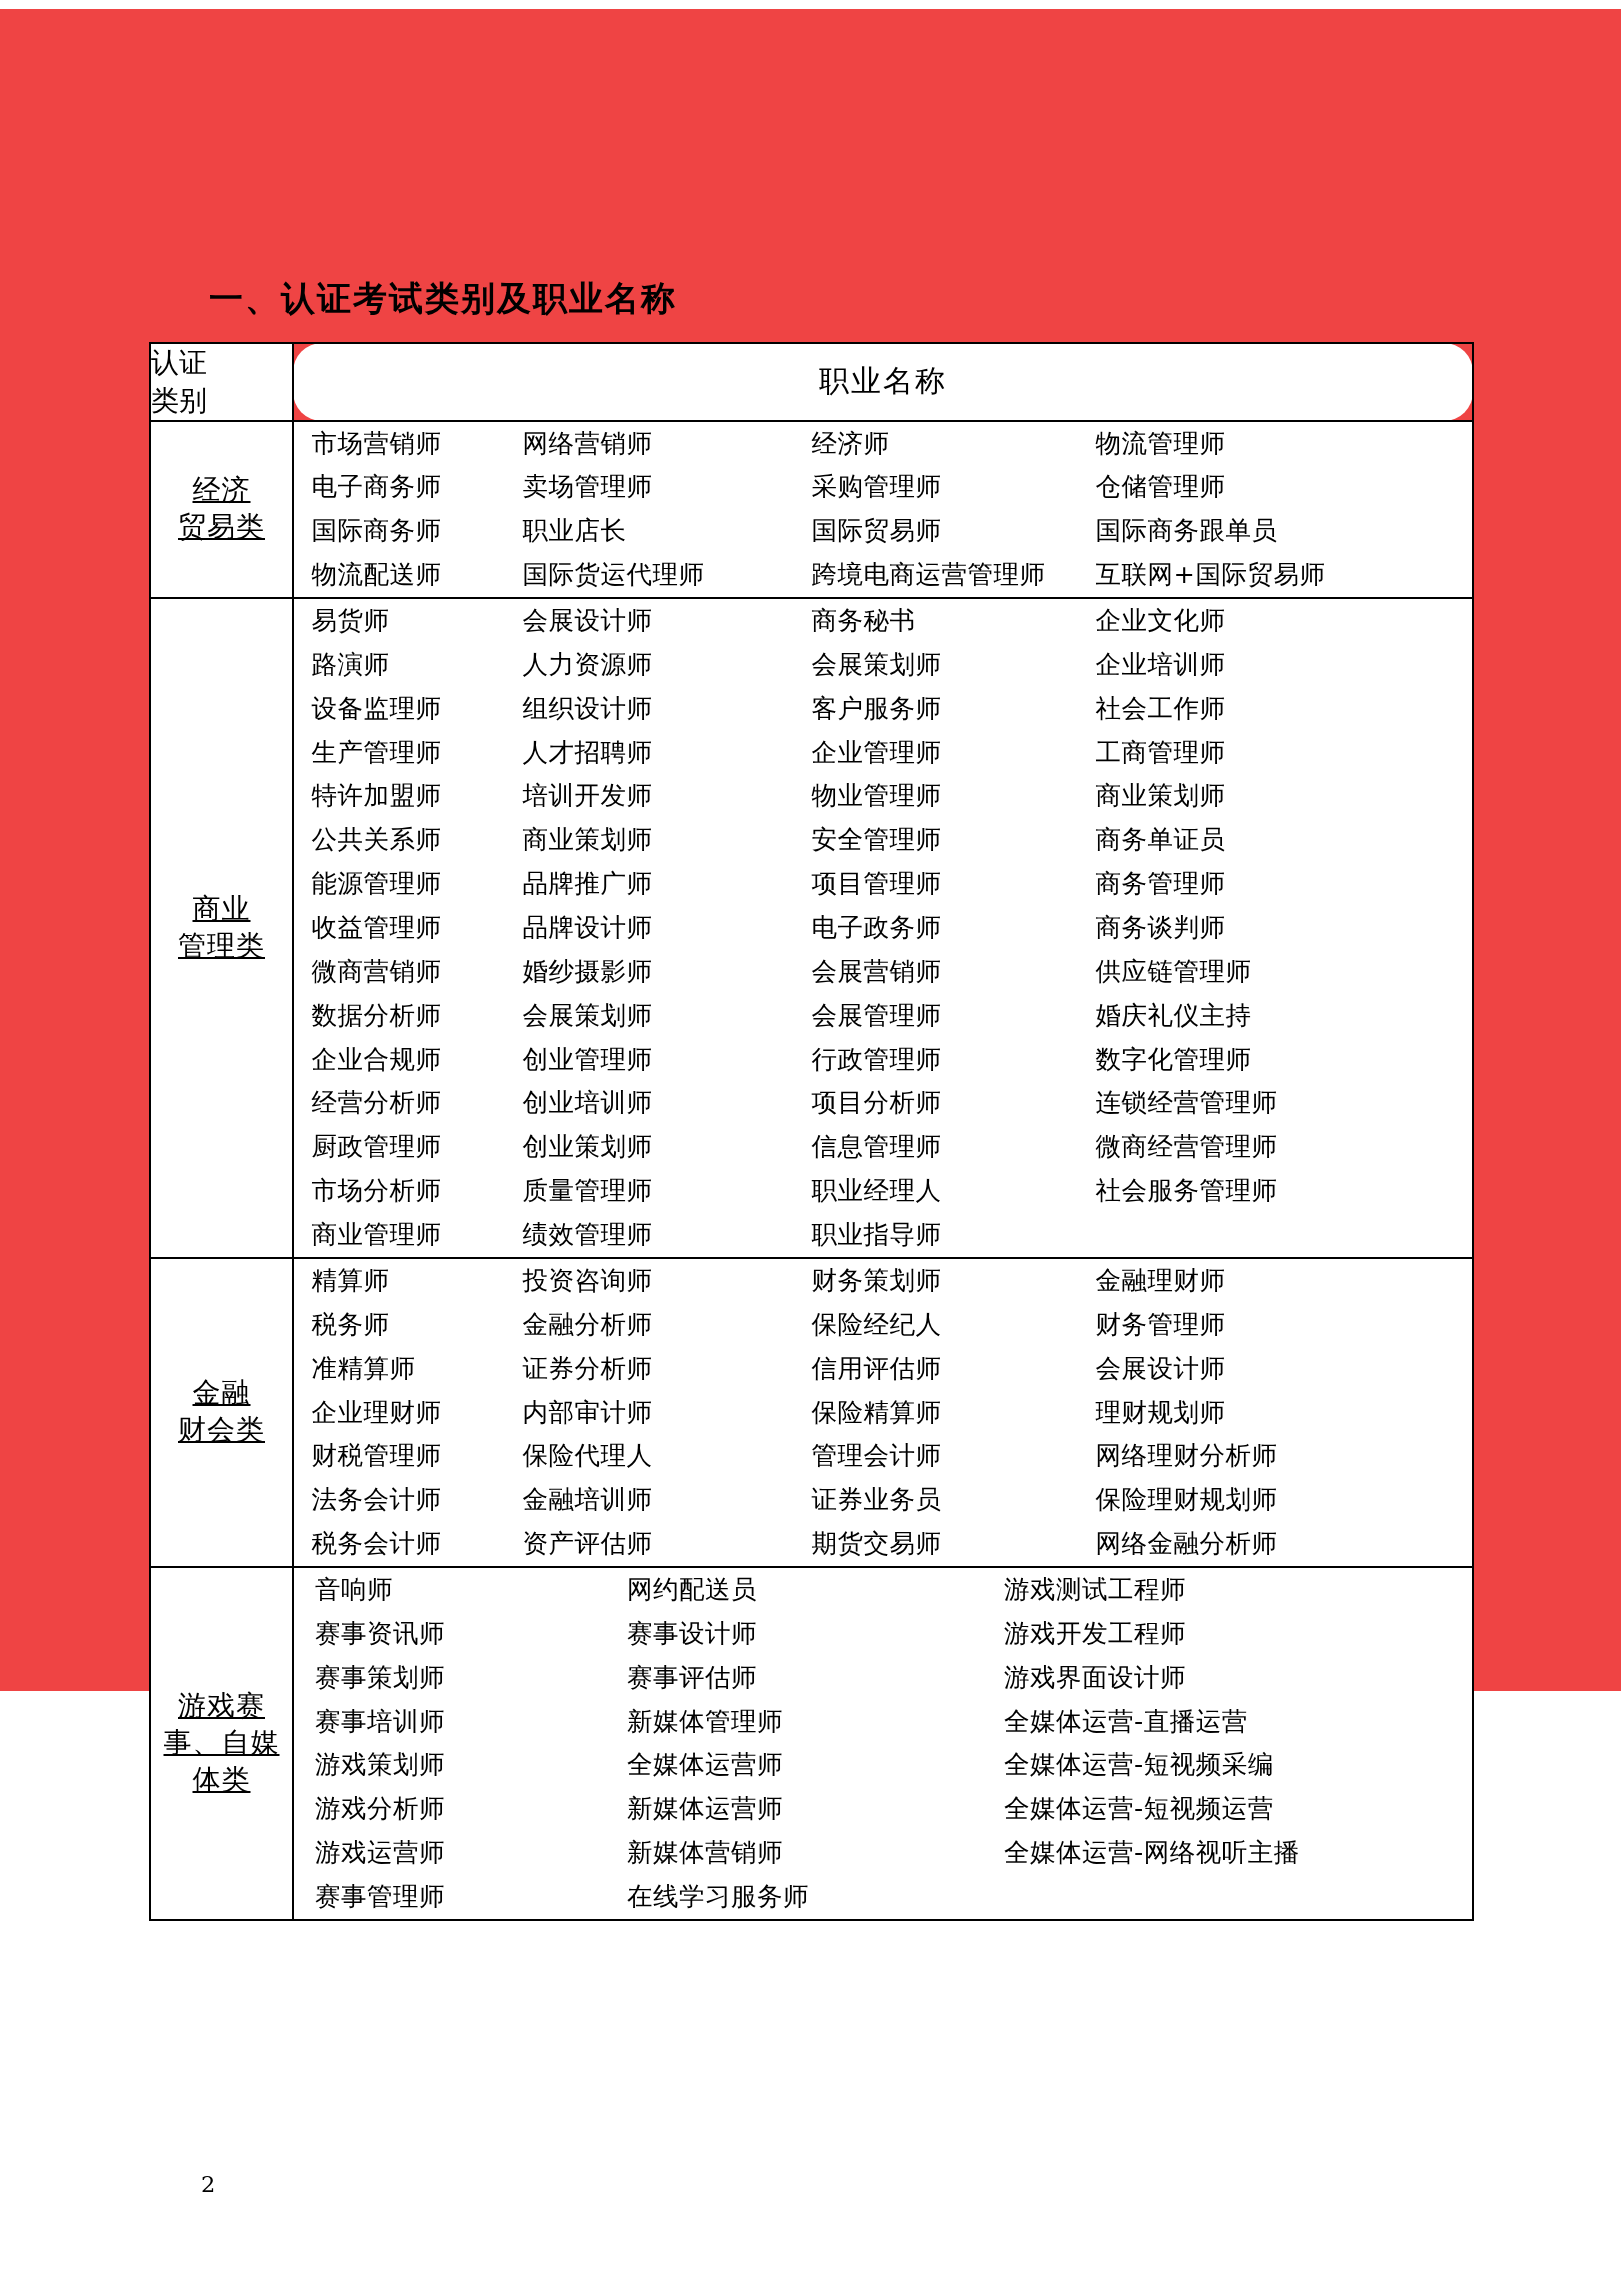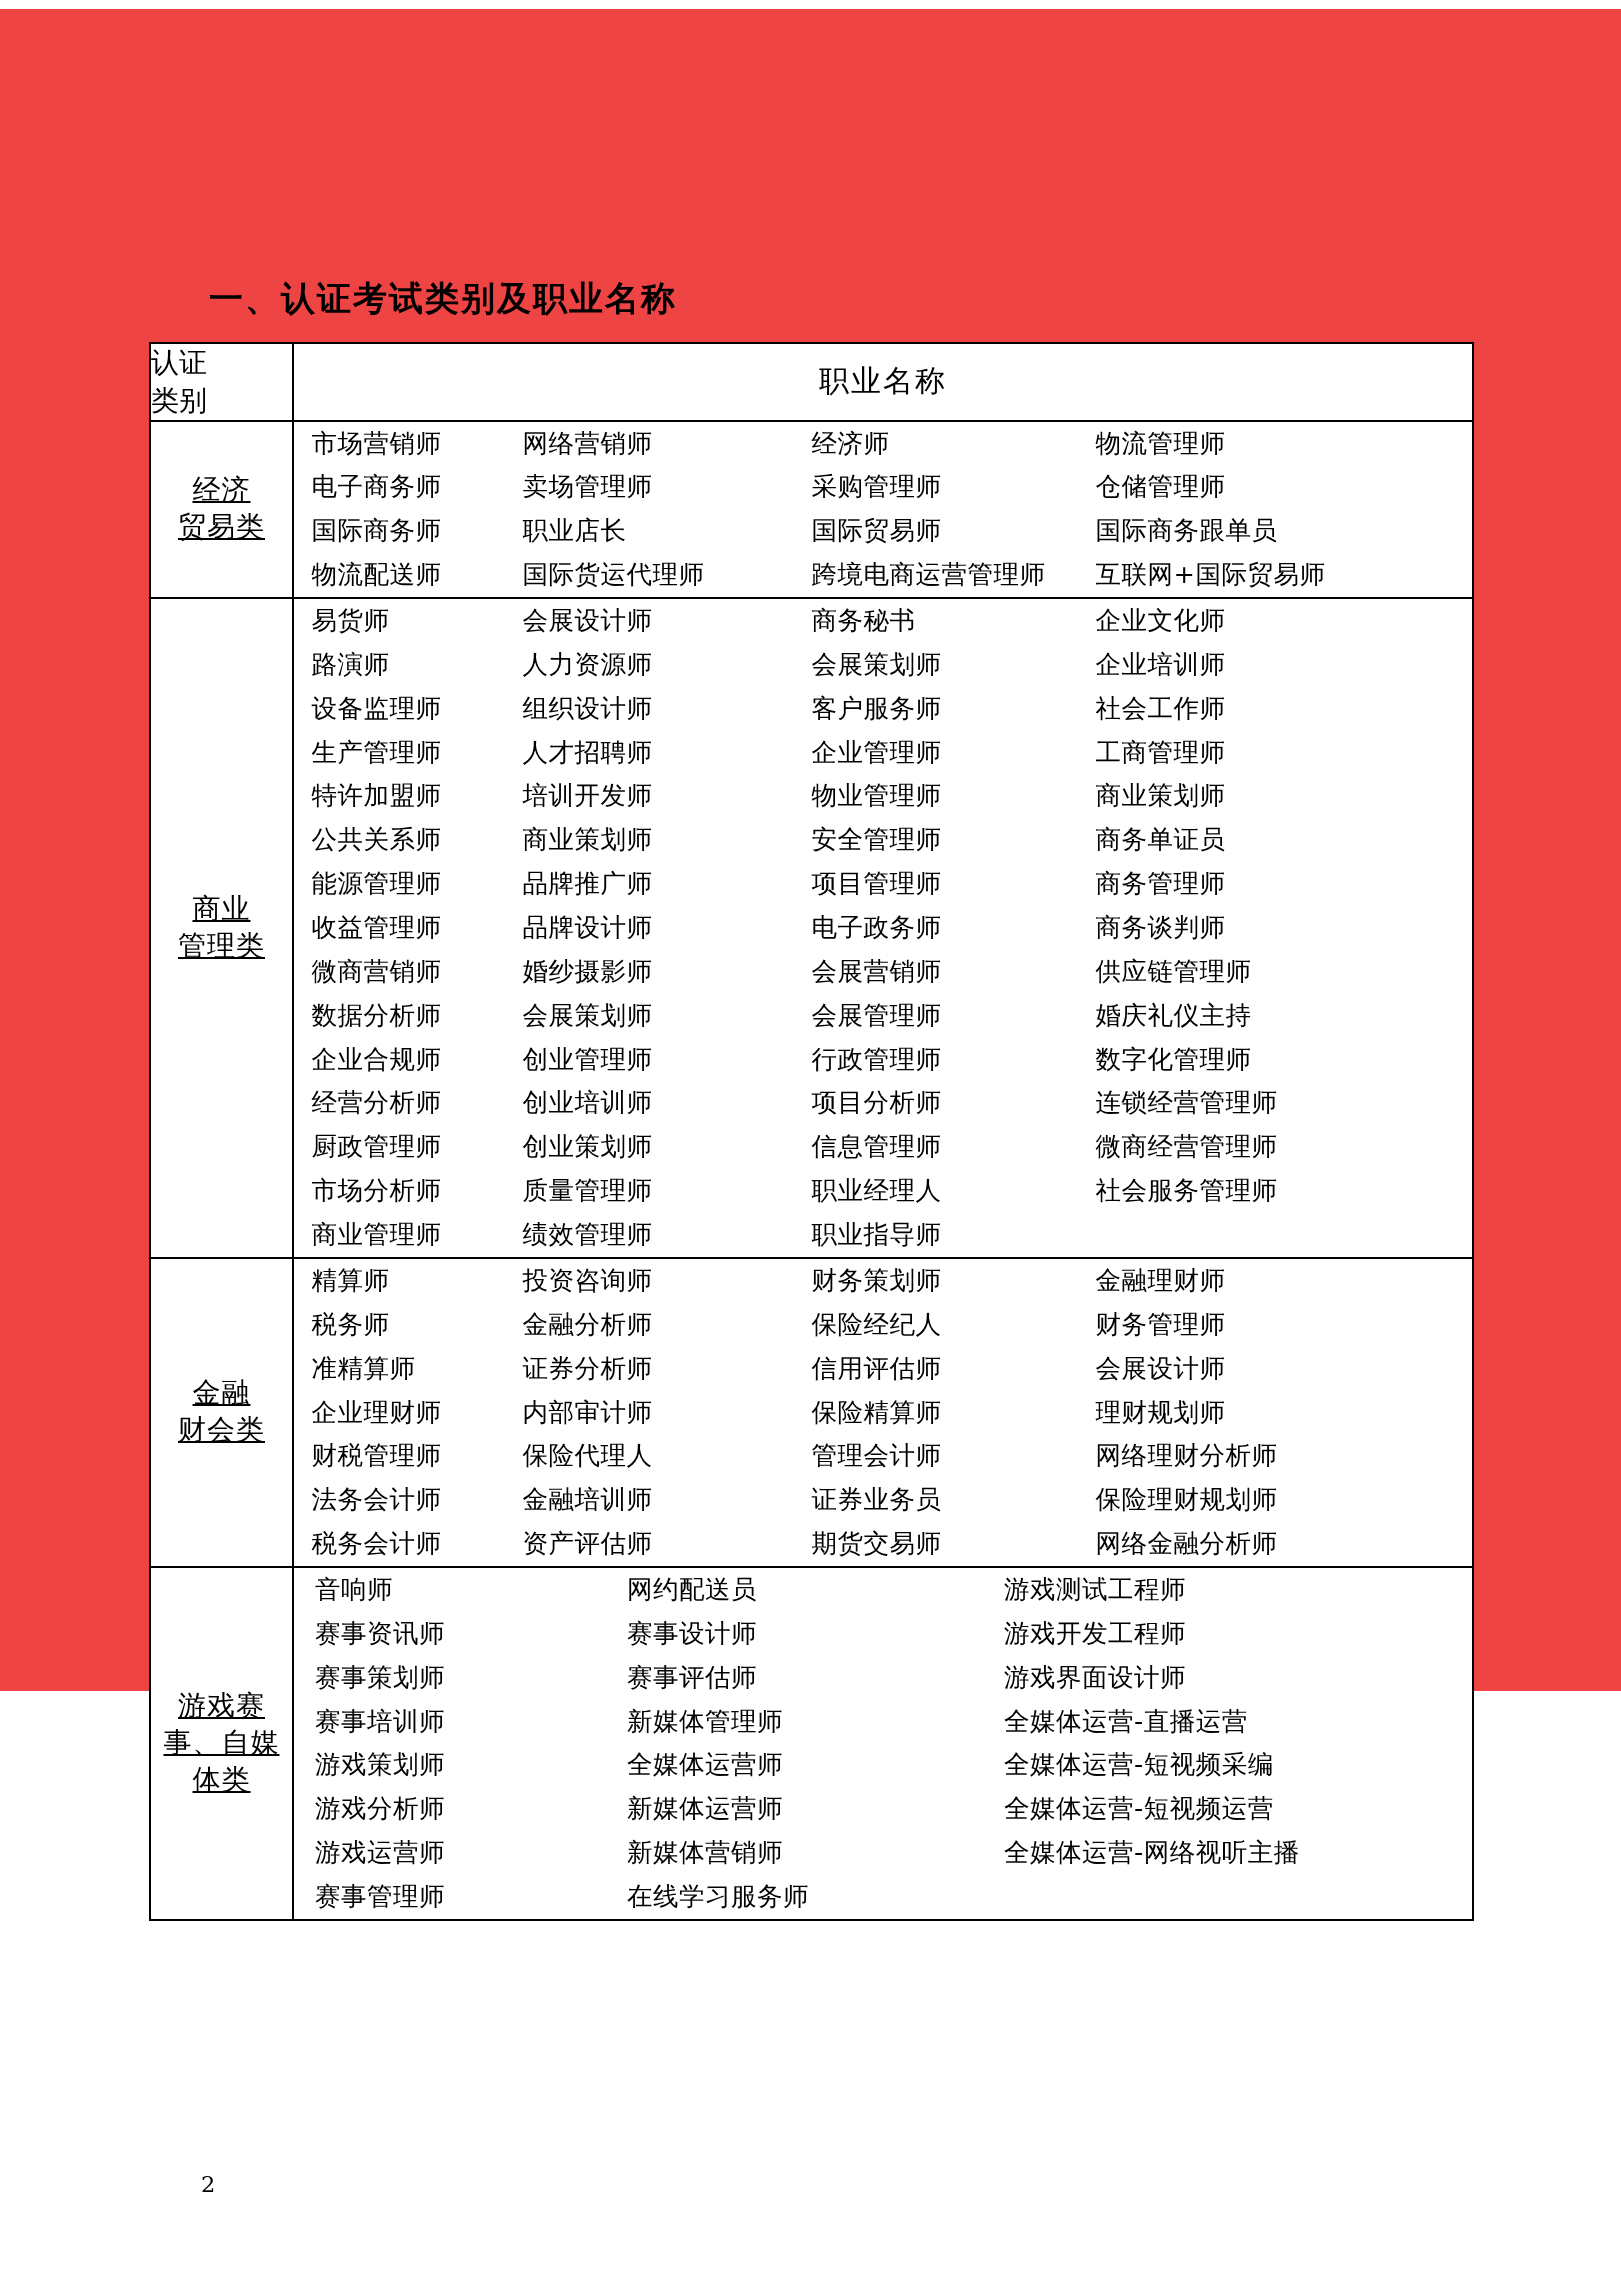--- a/index.html
+++ b/index.html
@@ -77,20 +77,21 @@
     border-bottom: 2.5px solid #000 !important;
     border-top: 2.9px solid #000 !important;
   }
   .hdr-names {
     text-align: center;
     font-size: 30px;
     font-weight: 700;
     letter-spacing: 2px;
     border-bottom: 2.5px solid #000 !important;
     border-top: 2.9px solid #000 !important;
+    border-radius: 29px;
   }
   .jobs-cell {
     padding: 8.8px 0 8.8px 0;
     border-top: 2.9px solid #000 !important;
     border-bottom: 2.9px solid #000 !important;
   }
   .job-grid {
     display: grid;
     width: 100%;
   }

